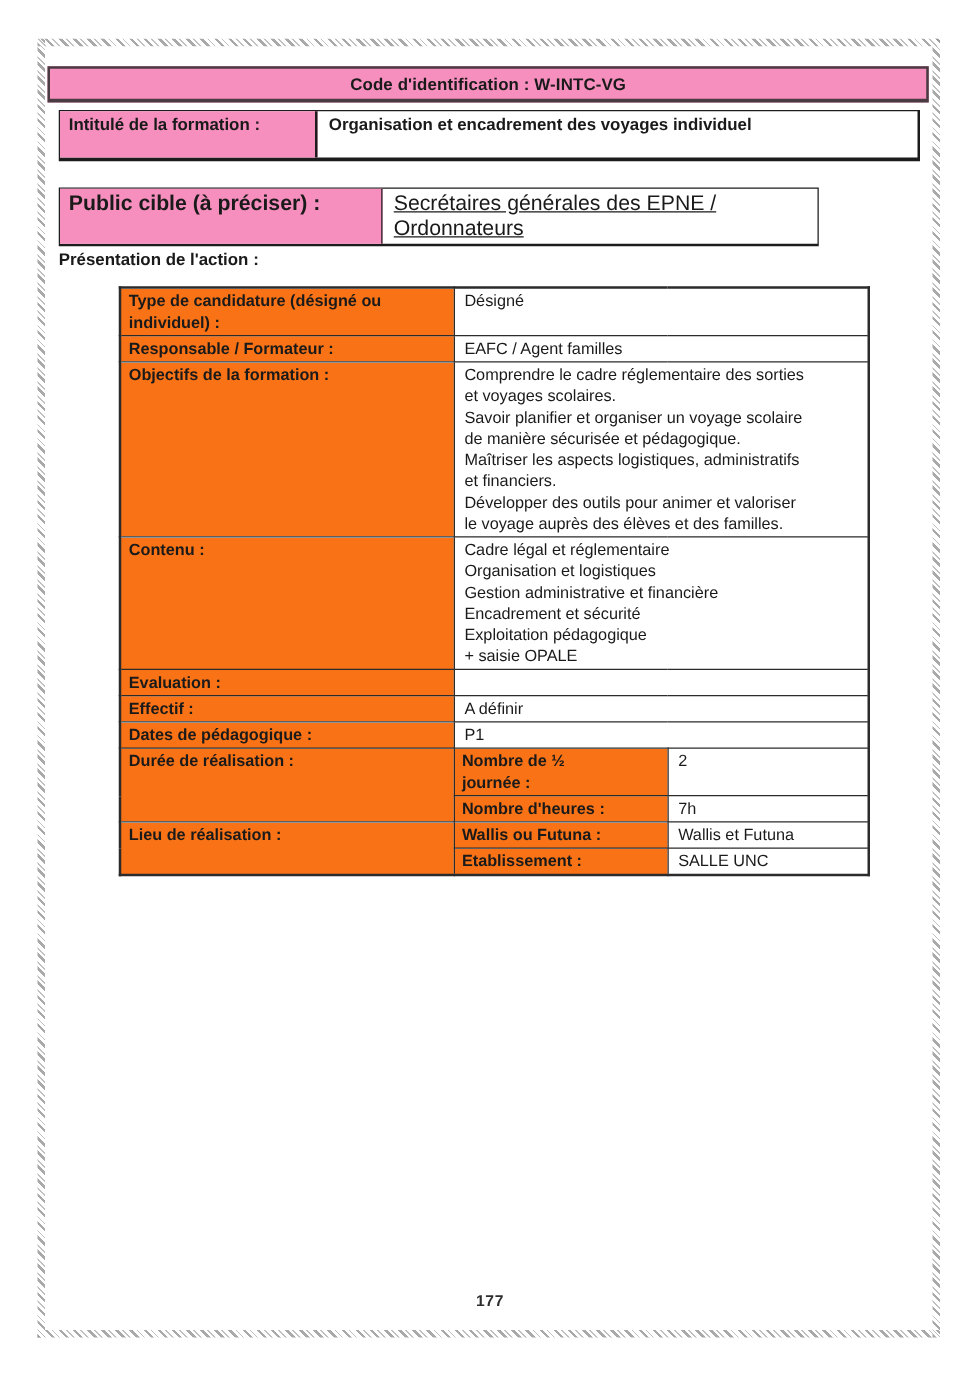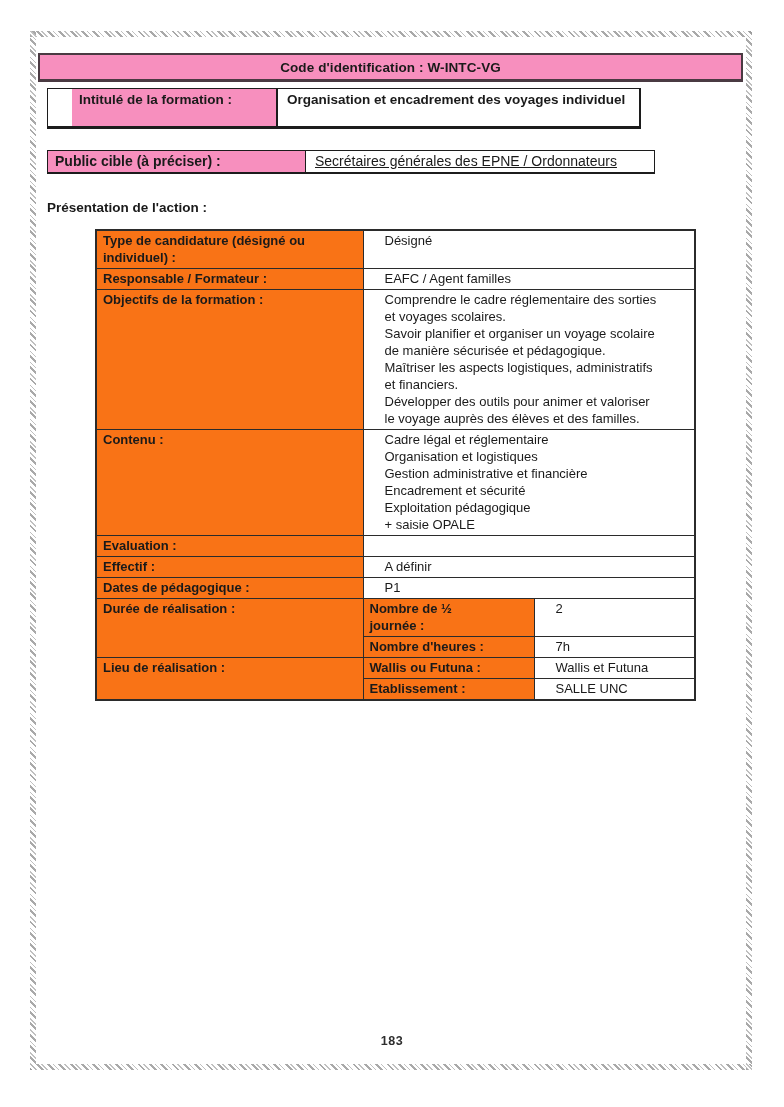--- a/index.html
+++ b/index.html
@@ -19,53 +19,53 @@
   
   .code-bar{
     position:absolute;left:38px;top:53px;width:705px;height:29px;box-sizing:border-box;
     background:#F78FBE;border:2px solid #4a3a42;border-bottom-width:3px;
     display:flex;align-items:center;justify-content:center;
     font-weight:bold;font-size:13.5px;letter-spacing:.1px;
   }
 
   
   .intitule-box{
-    position:absolute;left:47px;top:88px;width:594px;min-height:41px;box-sizing:border-box;
+    position:absolute;left:47px;top:88px;width:689px;min-height:41px;box-sizing:border-box;
     border:1px solid #1c1c1c;border-right-width:2px;border-bottom-width:3px;
-    display:flex;background:#fff;font-size:13.5px;padding-left:24px;
+    display:flex;background:#fff;font-size:13.5px;
   }
   .intitule-box .lblcell{
     width:206px;box-sizing:border-box;background:#F78FBE;border-right:2px solid #1c1c1c;
     padding:3px 4px 3px 7px;font-weight:bold;
   }
   .intitule-box .valcell{flex:1;padding:3px 6px 3px 9px;font-weight:bold;}
 
   
   .public-box{
     position:absolute;left:47px;top:150px;width:608px;min-height:24px;box-sizing:border-box;
-    border:1px solid #1c1c1c;border-bottom-width:2px;display:flex;background:#fff;font-size:14px;
+    border:1px solid #1c1c1c;border-bottom-width:2px;display:flex;background:#fff;font-size:17px;
   }
   .public-box .lblcell{
     width:258px;box-sizing:border-box;background:#F78FBE;border-right:1px solid #1c1c1c;
     padding:2px 4px 2px 7px;font-weight:bold;
   }
   .public-box .valcell{flex:1;padding:2px 6px 2px 9px;text-decoration:underline;}
 
   .section-heading{position:absolute;left:47px;top:200px;font-size:13.5px;font-weight:bold;}
   .section-heading .u{}
 
   
   table.main{
     position:absolute;left:95px;top:229px;width:599px;border-collapse:collapse;
     font-size:13px;line-height:17px;table-layout:fixed;
   }
   table.main{border:2px solid #2b2b2b;}
   table.main td{border:1px solid #2b2b2b;vertical-align:top;box-sizing:border-box;overflow:hidden;}
   td.lbl{background:#f97316;font-weight:bold;padding:1px 4px 2px 6px;white-space:pre-line;}
-  td.val{background:#fff;padding:1px 4px 2px 21px;white-space:pre-line;}
+  td.val{background:#fff;padding:1px 4px 2px 8px;white-space:pre-line;}
   td.vmid{vertical-align:middle;}
 
   .page-number{
     position:absolute;left:0;top:1034px;width:100%;text-align:center;
     font-size:12.5px;font-weight:600;color:#2e2e2e;letter-spacing:.5px;
   }
 </style>
 </head>
 <body>
 
@@ -157,15 +157,15 @@
         <td class="lbl">Wallis ou Futuna :</td>
         <td class="val">Wallis et Futuna</td>
       </tr>
       <tr>
         <td class="lbl">Etablissement :</td>
         <td class="val">SALLE UNC</td>
       </tr>
     </tbody>
   </table>
 
-  <div class="page-number">183</div>
+  <div class="page-number">177</div>
 
 </div>
 
 </body></html>

